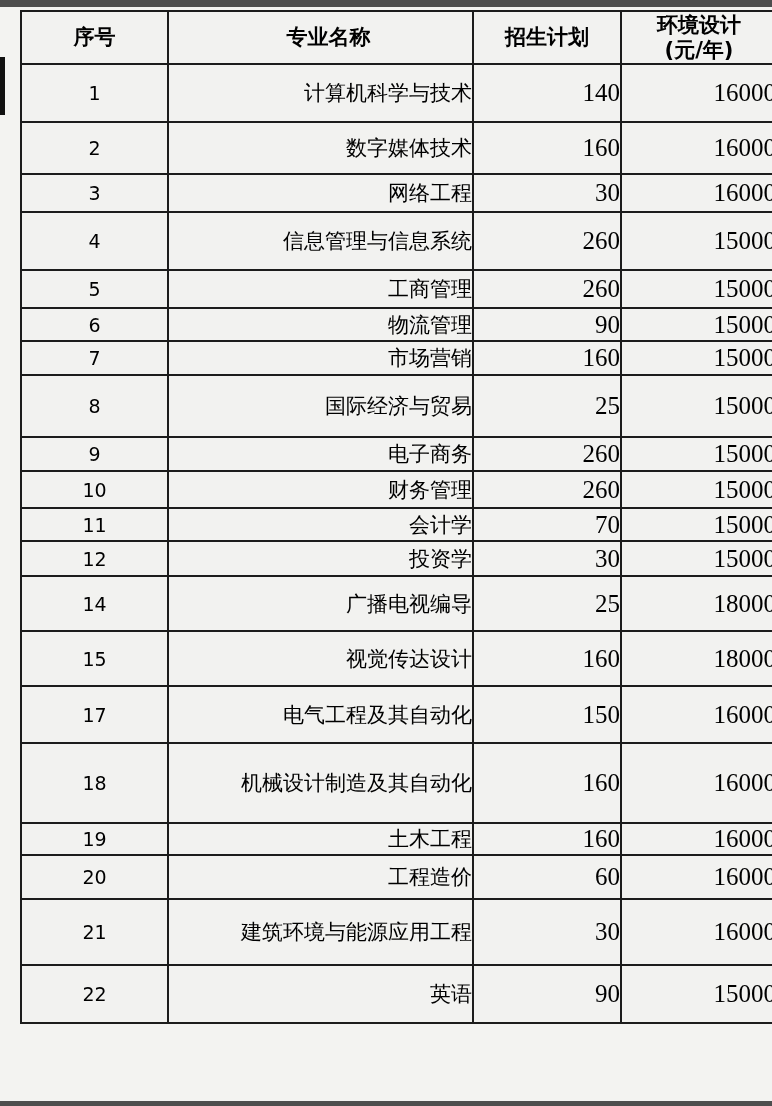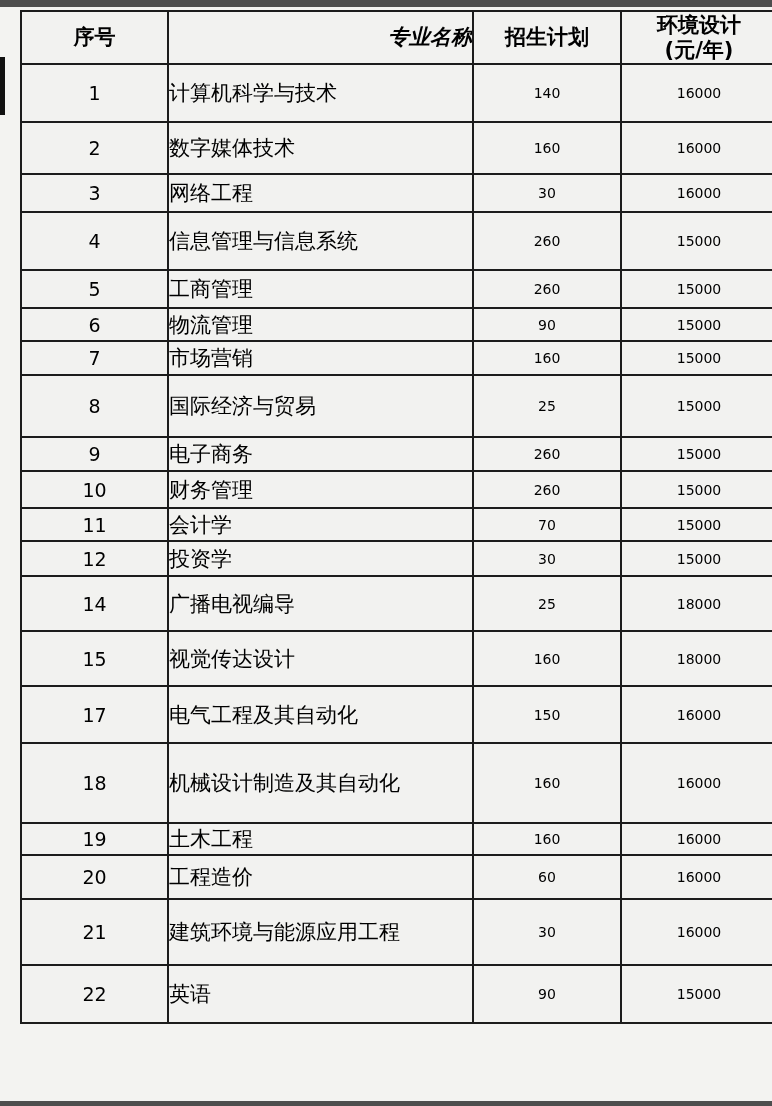--- a/index.html
+++ b/index.html
@@ -46,36 +46,36 @@
     background: #f2f2f0;
     overflow: hidden;
   }
   th.col-header {
     font-size: 21px;
     font-weight: bold;
     text-align: center;
     line-height: 1.15;
   }
   th.col-header.major-header {
-    text-align: right;
+    text-align: center;
     padding-left: 16px;
-    font-style: italic;
   }
   td.no-cell {
     font-size: 19px;
     text-align: center;
   }
   td.major-cell {
     font-size: 21px;
-    text-align: left;
+    text-align: right;
     padding-left: 8px;
   }
   td.plan-cell, td.fee-cell {
-    font-size: 14px;
-    text-align: center;
+    font-size: 25px;
+    text-align: right;
+    font-family: Liberation Serif, serif;
   }
 </style>
 </head>
 <body>
 
 <div class="page">
   <div class="top-bar"></div>
   <div class="left-mark"></div>
 
   <table class="fee-table">

